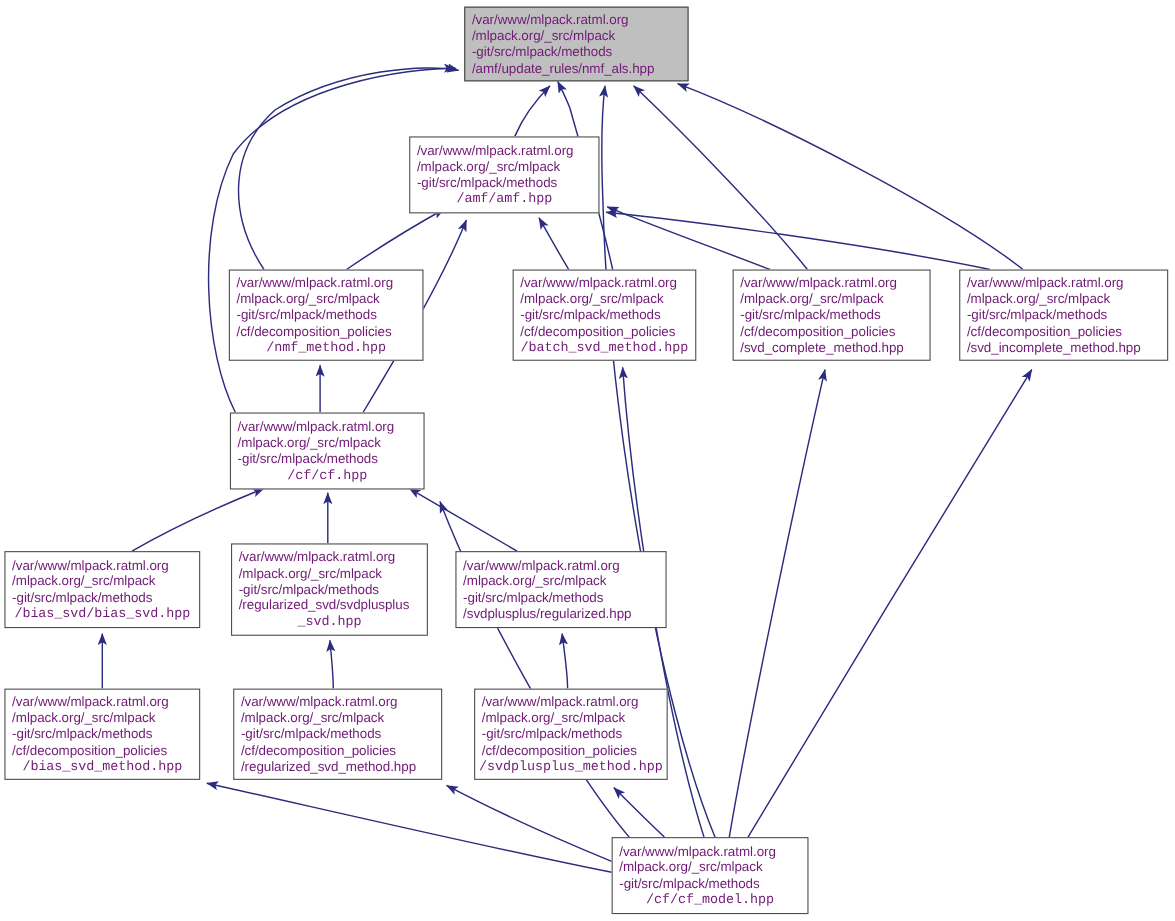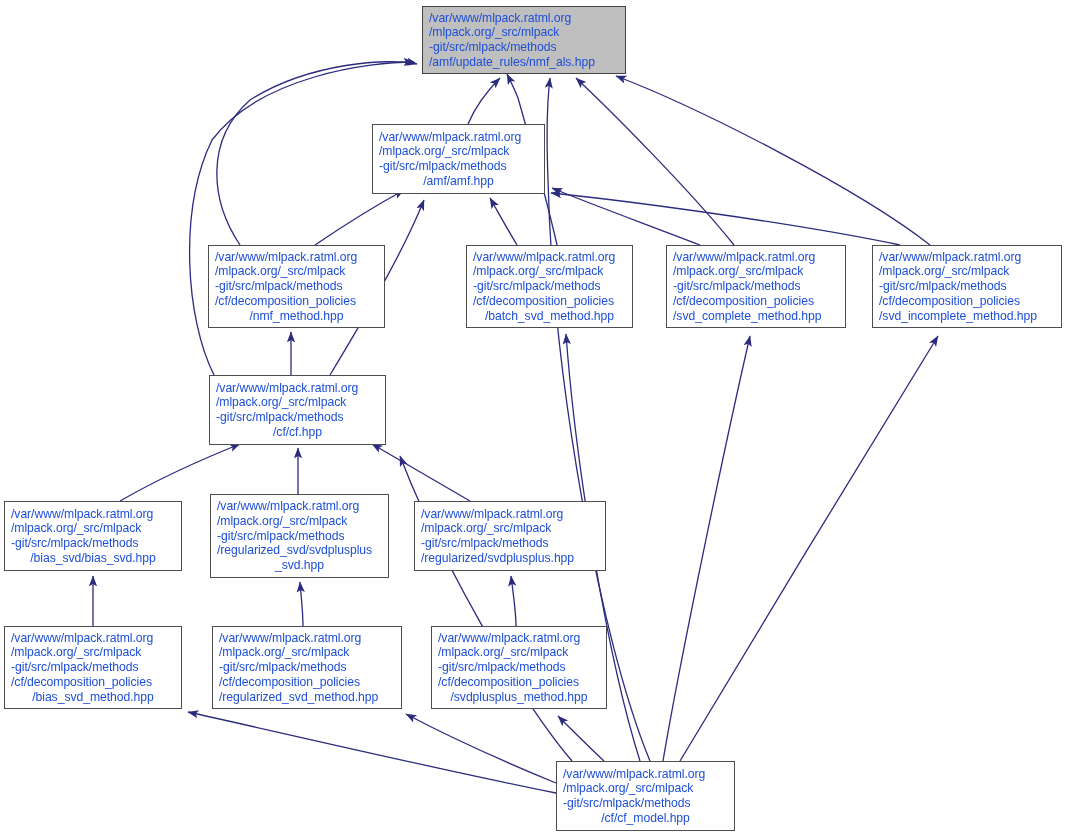--- a/index.html
+++ b/index.html
@@ -28,38 +28,39 @@
     position: absolute;
     box-sizing: border-box;
     border: 1px solid #4d4d4d;
     background: #ffffff;
     display: flex;
     flex-direction: column;
     align-items: center;
     justify-content: center;
     font-size: 12.2px;
     line-height: 14.7px;
-    color: #1d4ed8;
+    color: #701a75;
     text-align: center;
     white-space: pre;
     letter-spacing: -0.05px;
   }
   .node.root {
     background: #bfbfbf;
     border: 1px solid #404040;
   }
   .node .ln {
     display: block;
   }
   .node .ln.l {
     align-self: flex-start;
     padding-left: 6px;
   }
   .node .ln.c {
     align-self: center;
+    font-family: Liberation Mono, monospace;
   }
 </style>
 </head>
 <body>
 
 <div id="graph-canvas">
 
   <svg id="edge-layer" viewBox="0 0 1068 837" xmlns="http://www.w3.org/2000/svg">
     <defs>
       <marker id="arrowhead" markerWidth="9" markerHeight="9" refX="8" refY="3.2" orient="auto" markerUnits="strokeWidth">
@@ -99,20 +100,20 @@
   <div id="nodes-group">
       <div class="node root" style="left: 422px; top: 6px; width: 204px; height: 68px;"><span class="ln l">/var/www/mlpack.ratml.org</span><span class="ln l">/mlpack.org/_src/mlpack</span><span class="ln l">-git/src/mlpack/methods</span><span class="ln l">/amf/update_rules/nmf_als.hpp</span></div>
       <div class="node" style="left: 372px; top: 124px; width: 173px; height: 70px;"><span class="ln l">/var/www/mlpack.ratml.org</span><span class="ln l">/mlpack.org/_src/mlpack</span><span class="ln l">-git/src/mlpack/methods</span><span class="ln c">/amf/amf.hpp</span></div>
       <div class="node" style="left: 208px; top: 245px; width: 177px; height: 83px;"><span class="ln l">/var/www/mlpack.ratml.org</span><span class="ln l">/mlpack.org/_src/mlpack</span><span class="ln l">-git/src/mlpack/methods</span><span class="ln l">/cf/decomposition_policies</span><span class="ln c">/nmf_method.hpp</span></div>
       <div class="node" style="left: 466px; top: 245px; width: 167px; height: 83px;"><span class="ln l">/var/www/mlpack.ratml.org</span><span class="ln l">/mlpack.org/_src/mlpack</span><span class="ln l">-git/src/mlpack/methods</span><span class="ln l">/cf/decomposition_policies</span><span class="ln c">/batch_svd_method.hpp</span></div>
       <div class="node" style="left: 666px; top: 245px; width: 180px; height: 83px;"><span class="ln l">/var/www/mlpack.ratml.org</span><span class="ln l">/mlpack.org/_src/mlpack</span><span class="ln l">-git/src/mlpack/methods</span><span class="ln l">/cf/decomposition_policies</span><span class="ln l">/svd_complete_method.hpp</span></div>
       <div class="node" style="left: 872px; top: 245px; width: 190px; height: 83px;"><span class="ln l">/var/www/mlpack.ratml.org</span><span class="ln l">/mlpack.org/_src/mlpack</span><span class="ln l">-git/src/mlpack/methods</span><span class="ln l">/cf/decomposition_policies</span><span class="ln l">/svd_incomplete_method.hpp</span></div>
       <div class="node" style="left: 209px; top: 375px; width: 177px; height: 70px;"><span class="ln l">/var/www/mlpack.ratml.org</span><span class="ln l">/mlpack.org/_src/mlpack</span><span class="ln l">-git/src/mlpack/methods</span><span class="ln c">/cf/cf.hpp</span></div>
       <div class="node" style="left: 4px; top: 501px; width: 178px; height: 70px;"><span class="ln l">/var/www/mlpack.ratml.org</span><span class="ln l">/mlpack.org/_src/mlpack</span><span class="ln l">-git/src/mlpack/methods</span><span class="ln c">/bias_svd/bias_svd.hpp</span></div>
       <div class="node" style="left: 210px; top: 494px; width: 179px; height: 84px;"><span class="ln l">/var/www/mlpack.ratml.org</span><span class="ln l">/mlpack.org/_src/mlpack</span><span class="ln l">-git/src/mlpack/methods</span><span class="ln l">/regularized_svd/svdplusplus</span><span class="ln c">_svd.hpp</span></div>
-      <div class="node" style="left: 414px; top: 501px; width: 192px; height: 70px;"><span class="ln l">/var/www/mlpack.ratml.org</span><span class="ln l">/mlpack.org/_src/mlpack</span><span class="ln l">-git/src/mlpack/methods</span><span class="ln l">/regularized/svdplusplus.hpp</span></div>
+      <div class="node" style="left: 414px; top: 501px; width: 192px; height: 70px;"><span class="ln l">/var/www/mlpack.ratml.org</span><span class="ln l">/mlpack.org/_src/mlpack</span><span class="ln l">-git/src/mlpack/methods</span><span class="ln l">/svdplusplus/regularized.hpp</span></div>
       <div class="node" style="left: 4px; top: 626px; width: 178px; height: 83px;"><span class="ln l">/var/www/mlpack.ratml.org</span><span class="ln l">/mlpack.org/_src/mlpack</span><span class="ln l">-git/src/mlpack/methods</span><span class="ln l">/cf/decomposition_policies</span><span class="ln c">/bias_svd_method.hpp</span></div>
       <div class="node" style="left: 212px; top: 626px; width: 190px; height: 83px;"><span class="ln l">/var/www/mlpack.ratml.org</span><span class="ln l">/mlpack.org/_src/mlpack</span><span class="ln l">-git/src/mlpack/methods</span><span class="ln l">/cf/decomposition_policies</span><span class="ln l">/regularized_svd_method.hpp</span></div>
       <div class="node" style="left: 431px; top: 626px; width: 176px; height: 83px;"><span class="ln l">/var/www/mlpack.ratml.org</span><span class="ln l">/mlpack.org/_src/mlpack</span><span class="ln l">-git/src/mlpack/methods</span><span class="ln l">/cf/decomposition_policies</span><span class="ln c">/svdplusplus_method.hpp</span></div>
       <div class="node" style="left: 556px; top: 761px; width: 179px; height: 70px;"><span class="ln l">/var/www/mlpack.ratml.org</span><span class="ln l">/mlpack.org/_src/mlpack</span><span class="ln l">-git/src/mlpack/methods</span><span class="ln c">/cf/cf_model.hpp</span></div>
     </div>
 
 </div>
 
 </body></html>

